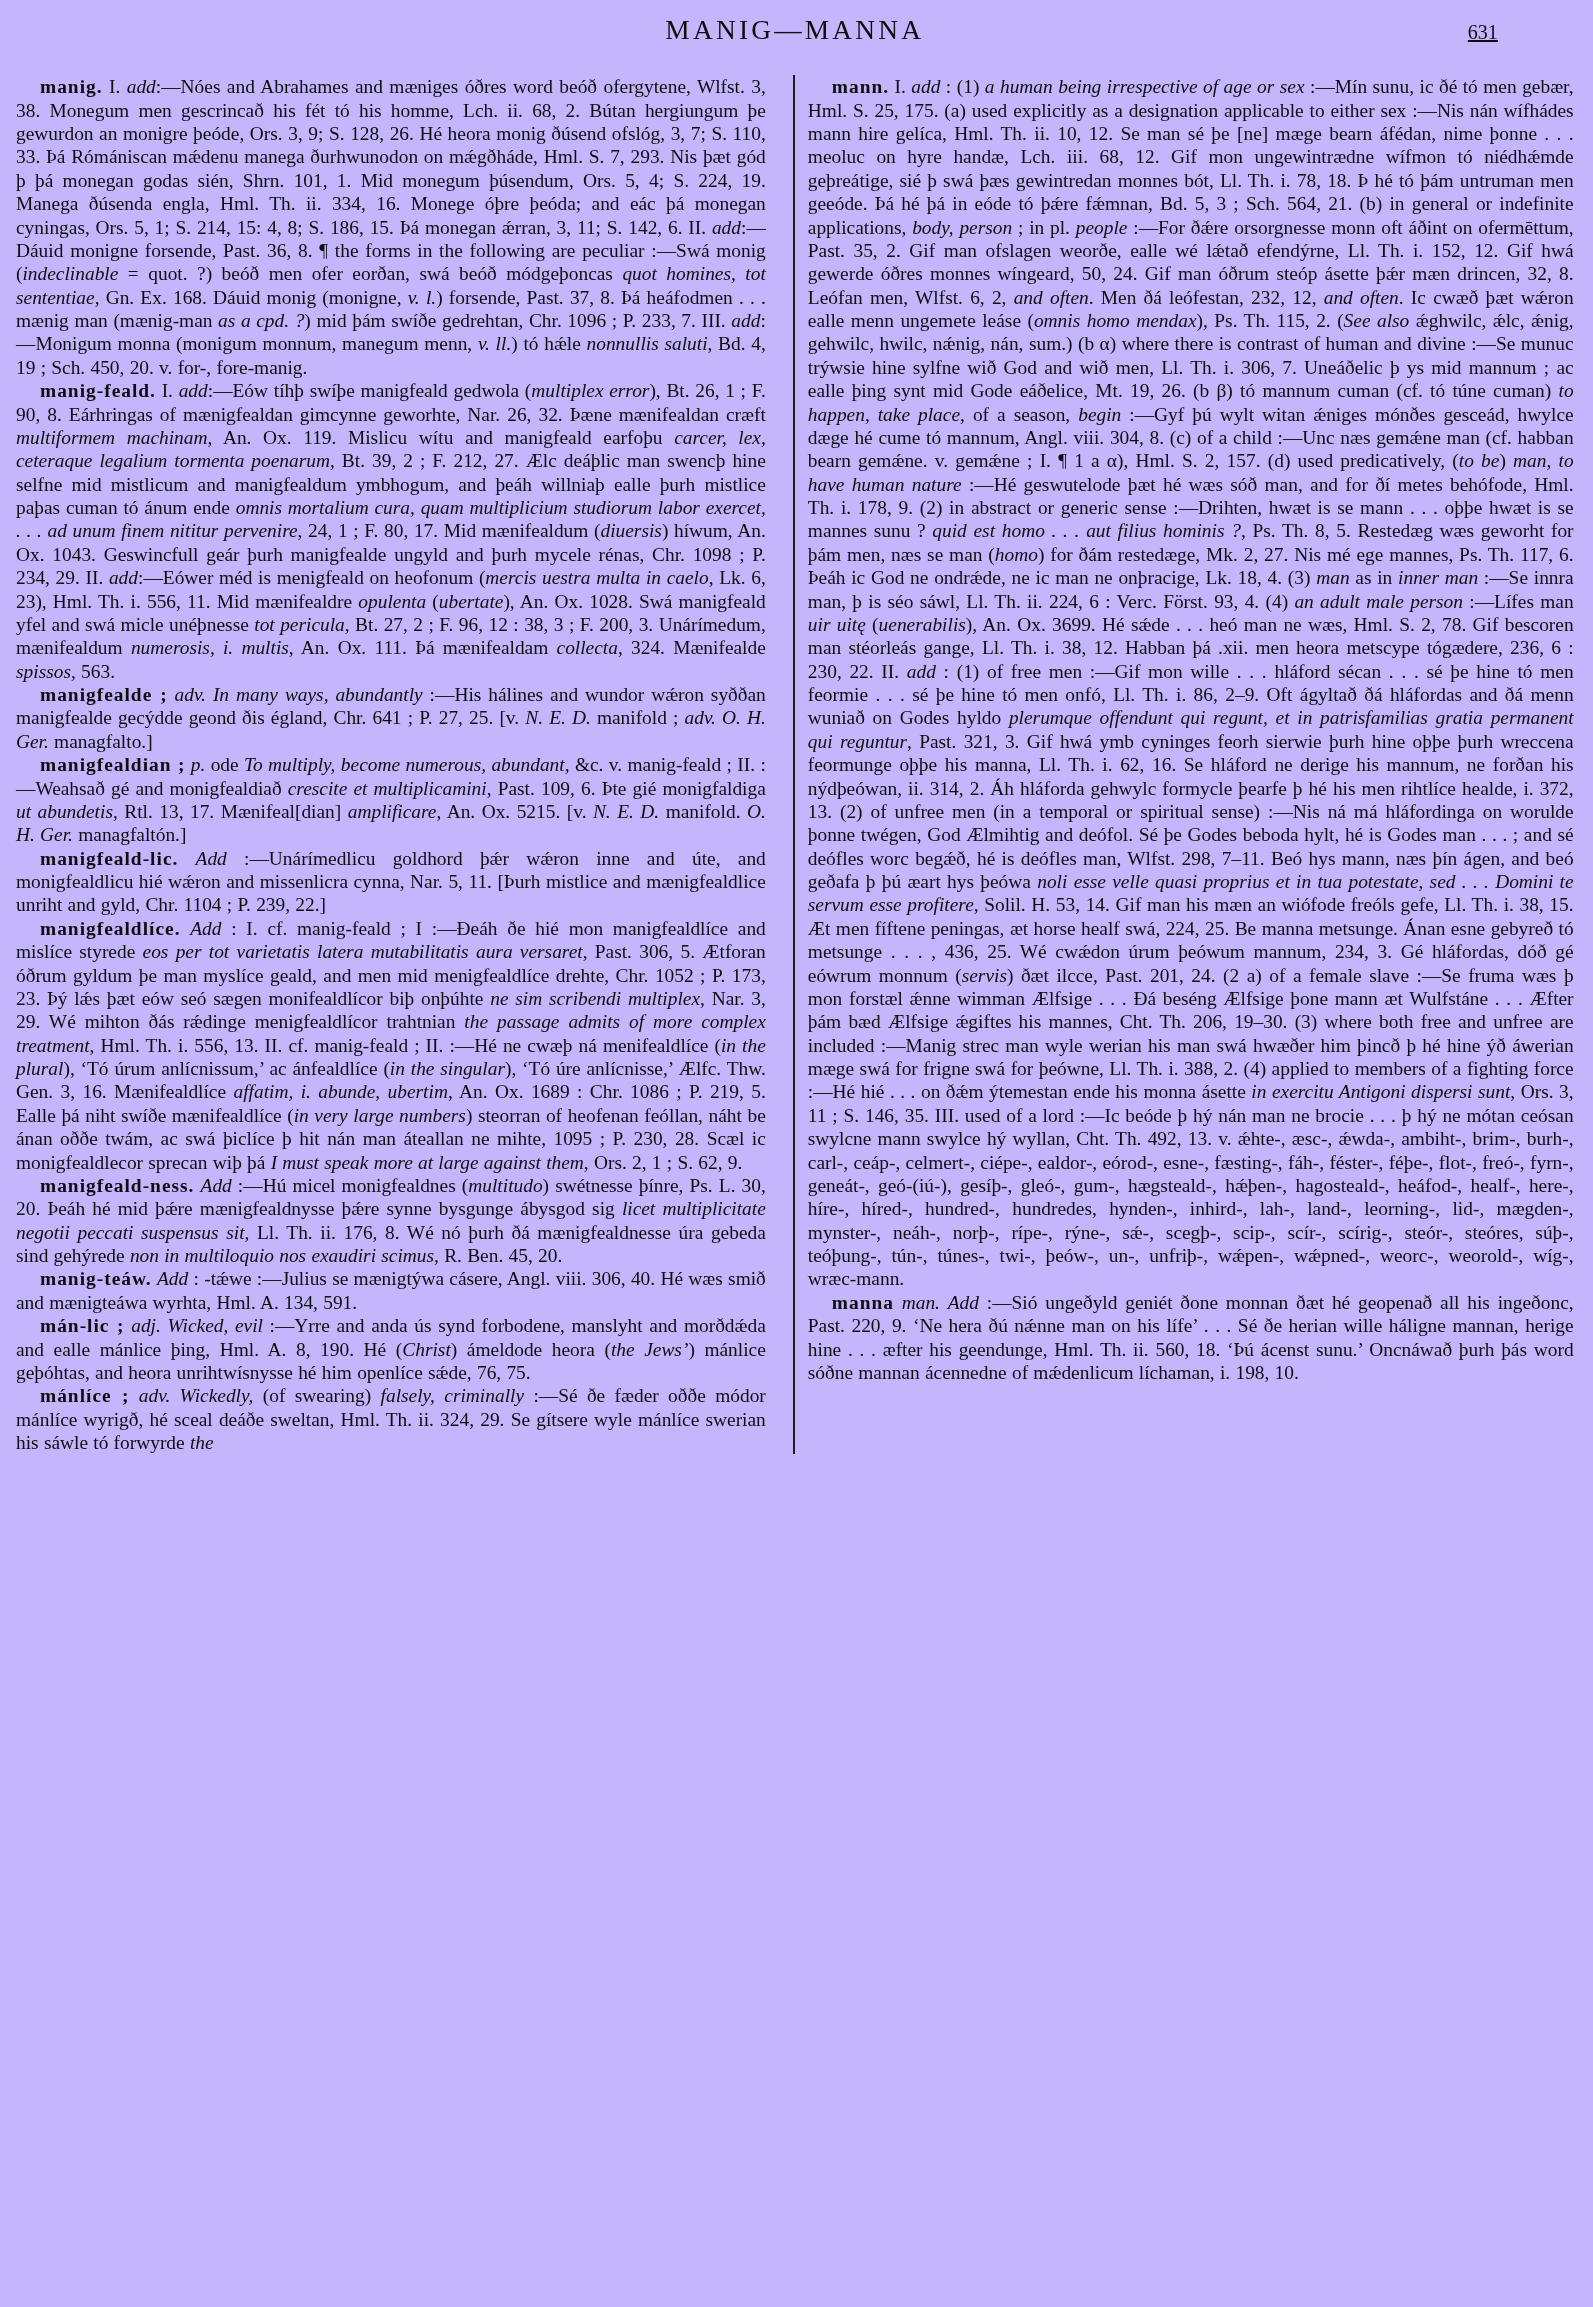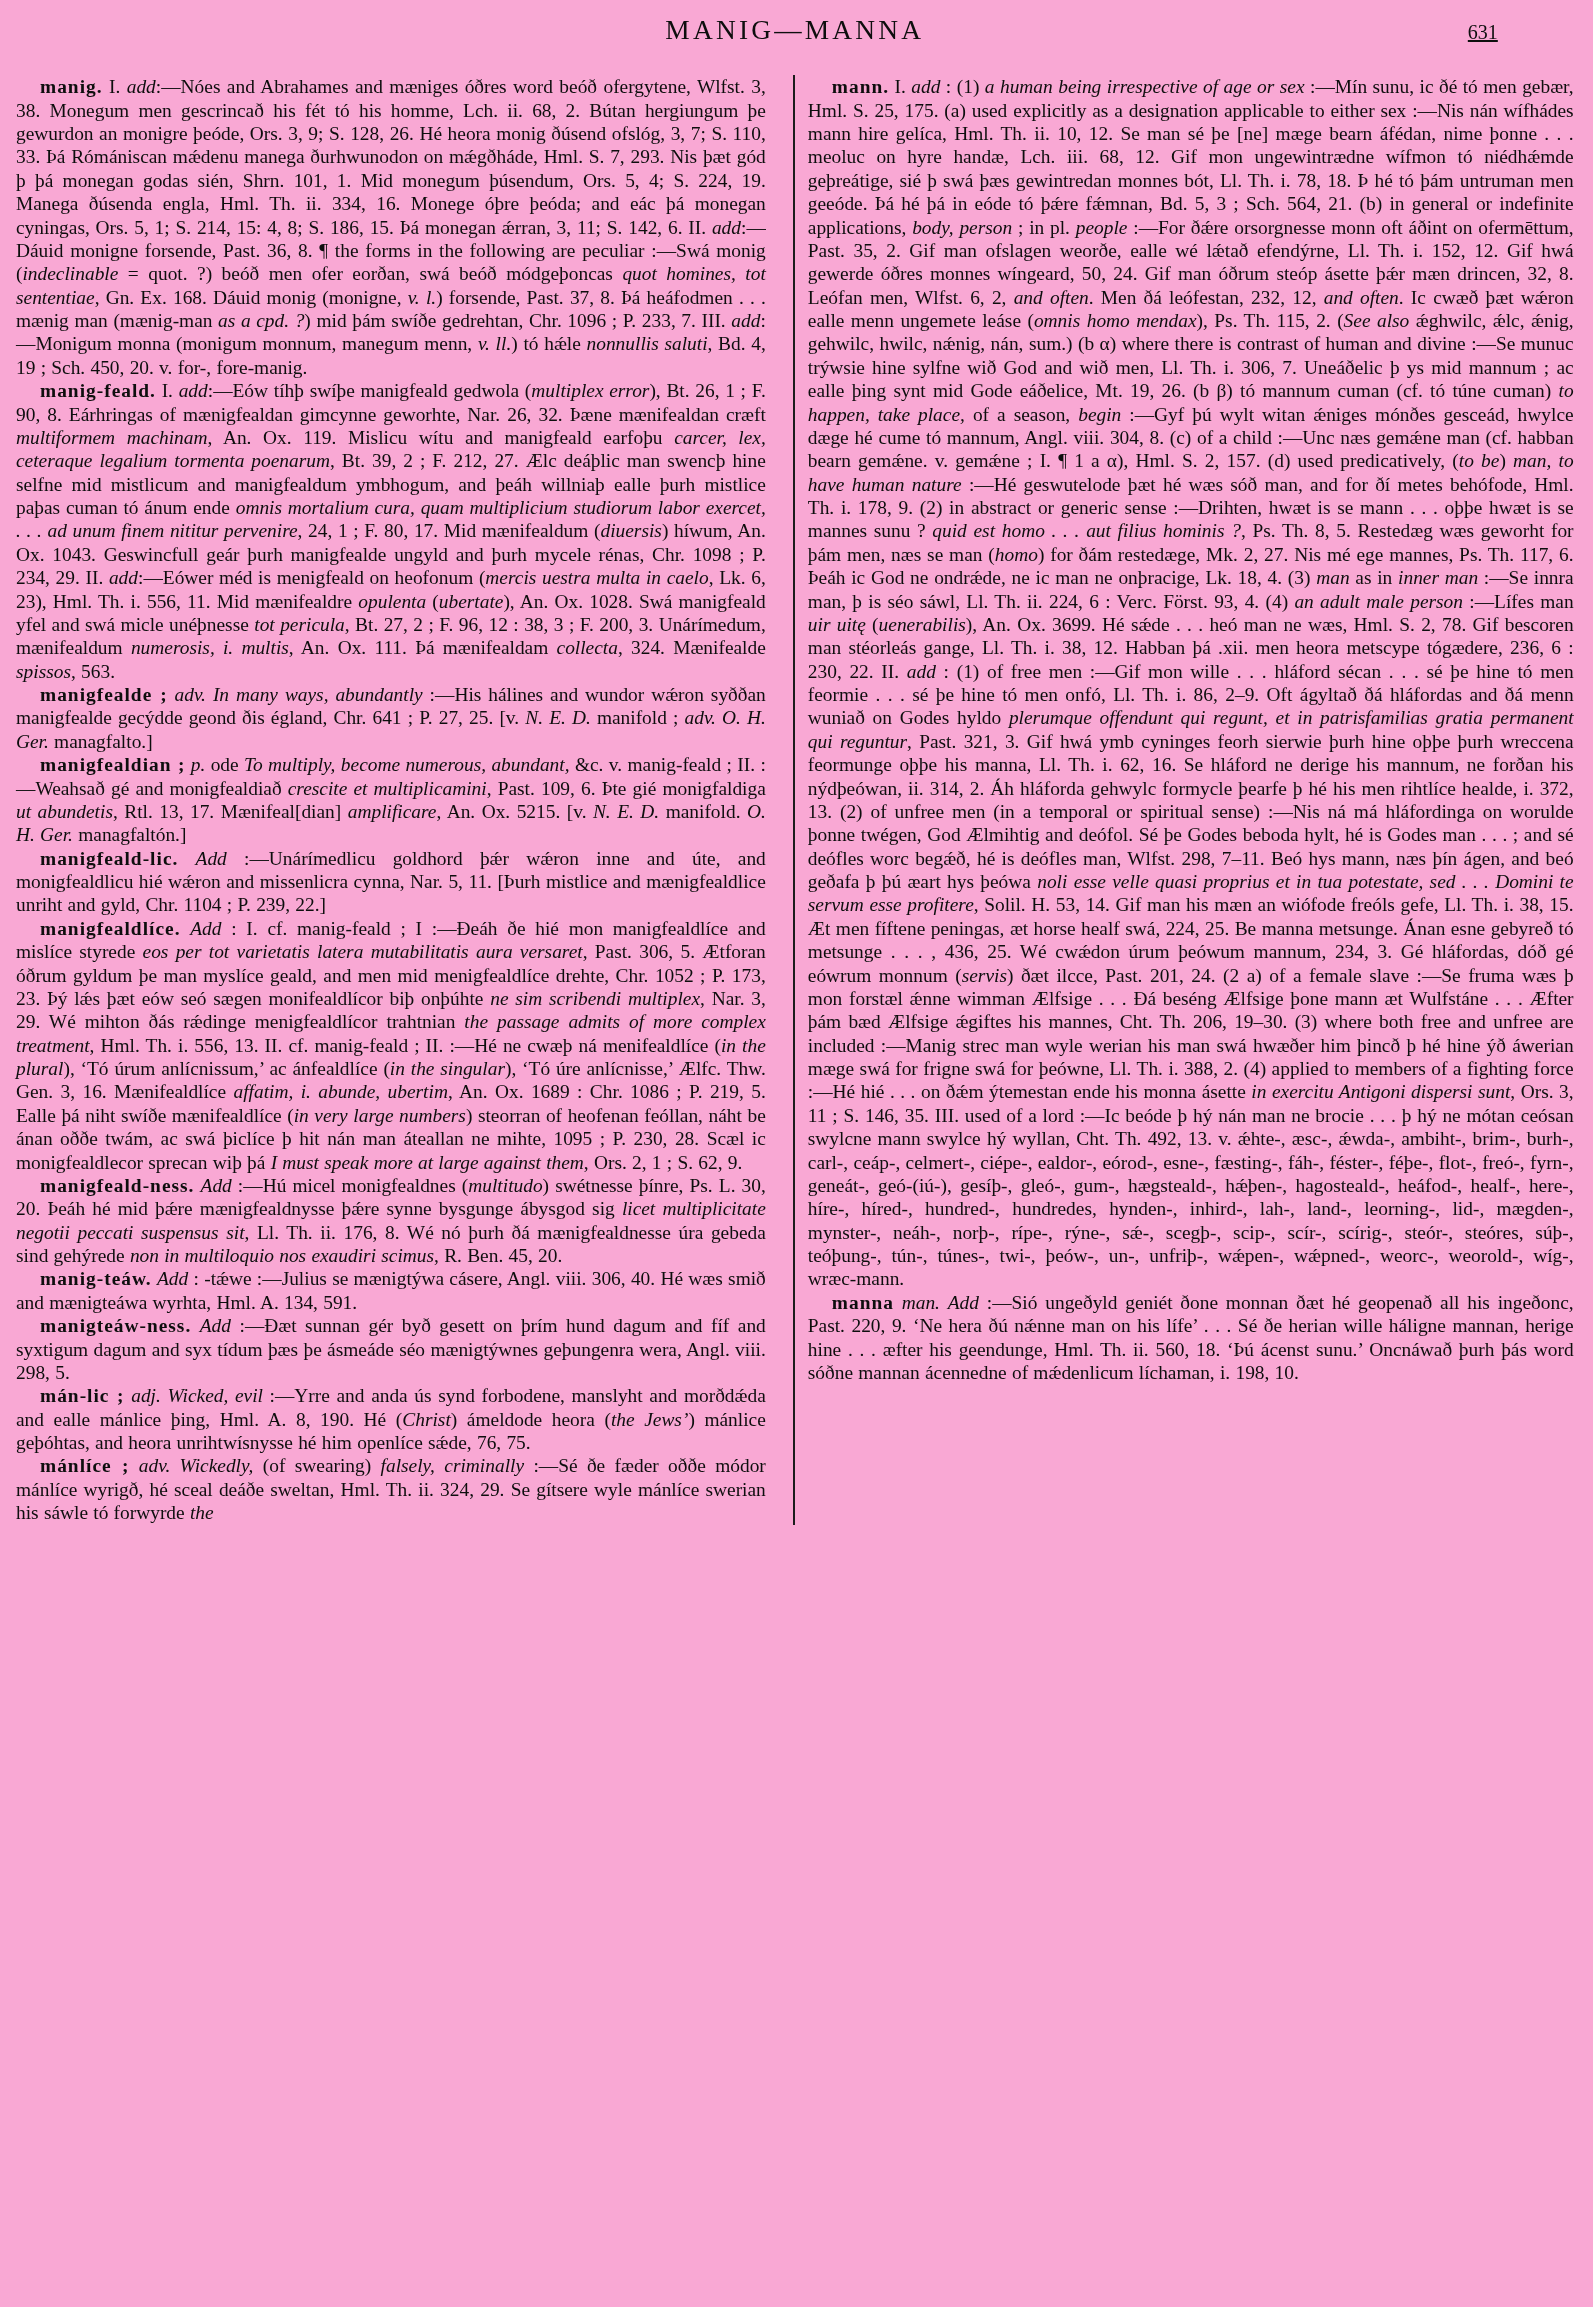--- a/index.html
+++ b/index.html
@@ -1,21 +1,21 @@
 <!DOCTYPE html>
 <html style="font-size:13px"><head>
 <meta charset="utf-8">
 <style>
   html, body { margin: 0; padding: 0; background: #efede8; }
   .page {
     position: relative;
     width: 1593px;
     height: 2307px;
     margin: 0 auto;
-    background: #f9a8d4;
+    background: #c4b5fd;
     color: #0e0e0e;
     font-family: "Liberation Serif", serif;
     box-sizing: border-box;
     padding: 8px 19.4px 0 16px;
     overflow: hidden;
   }
   .page-header {
     display: grid;
     grid-template-columns: 1fr auto 1fr;
     align-items: baseline;
@@ -72,21 +72,20 @@
   <div class="columns">
     <div class="col col-left" id="col-left">
         <p class="entry"><span class="hw">manig.</span><span> I. </span><span class="it">add</span><span>:—Nóes and Abrahames and mæniges óðres word beóð ofergytene, Wlfst. 3, 38. Monegum men gescrincað his fét tó his homme, Lch. ii. 68, 2. Bútan hergiungum þe gewurdon an monigre þeóde, Ors. 3, 9; S. 128, 26. Hé heora monig ðúsend ofslóg, 3, 7; S. 110, 33. Þá Rómániscan mǽdenu manega ðurhwunodon on mǽgðháde, Hml. S. 7, 293. Nis þæt gód þ þá monegan godas sién, Shrn. 101, 1. Mid monegum þúsendum, Ors. 5, 4; S. 224, 19. Manega ðúsenda engla, Hml. Th. ii. 334, 16. Monege óþre þeóda; and eác þá monegan cyningas, Ors. 5, 1; S. 214, 15: 4, 8; S. 186, 15. Þá monegan ǽrran, 3, 11; S. 142, 6. II. </span><span class="it">add</span><span>:—Dáuid monigne forsende, Past. 36, 8. ¶ the forms in the following are peculiar :—Swá monig (</span><span class="it">indeclinable</span><span> = quot. ?) beóð men ofer eorðan, swá beóð módgeþoncas </span><span class="it">quot homines, tot sententiae</span><span>, Gn. Ex. 168. Dáuid monig (monigne, </span><span class="it">v. l.</span><span>) forsende, Past. 37, 8. Þá heáfodmen . . . mænig man (mænig-man </span><span class="it">as a cpd. ?</span><span>) mid þám swíðe gedrehtan, Chr. 1096 ; P. 233, 7. III. </span><span class="it">add</span><span>:—Monigum monna (monigum monnum, manegum menn, </span><span class="it">v. ll.</span><span>) tó hǽle </span><span class="it">nonnullis saluti</span><span>, Bd. 4, 19 ; Sch. 450, 20. v. for-, fore-manig.</span></p>
         <p class="entry"><span class="hw">manig-feald.</span><span> I. </span><span class="it">add</span><span>:—Eów tíhþ swíþe manigfeald gedwola (</span><span class="it">multiplex error</span><span>), Bt. 26, 1 ; F. 90, 8. Eárhringas of mænigfealdan gimcynne geworhte, Nar. 26, 32. Þæne mænifealdan cræft </span><span class="it">multiformem machinam</span><span>, An. Ox. 119. Mislicu wítu and manigfeald earfoþu </span><span class="it">carcer, lex, ceteraque legalium tormenta poenarum</span><span>, Bt. 39, 2 ; F. 212, 27. Ælc deáþlic man swencþ hine selfne mid mistlicum and manigfealdum ymbhogum, and þeáh willniaþ ealle þurh mistlice paþas cuman tó ánum ende </span><span class="it">omnis mortalium cura, quam multiplicium studiorum labor exercet, . . . ad unum finem nititur pervenire</span><span>, 24, 1 ; F. 80, 17. Mid mænifealdum (</span><span class="it">diuersis</span><span>) híwum, An. Ox. 1043. Geswincfull geár þurh manigfealde ungyld and þurh mycele rénas, Chr. 1098 ; P. 234, 29. II. </span><span class="it">add</span><span>:—Eówer méd is menigfeald on heofonum (</span><span class="it">mercis uestra multa in caelo</span><span>, Lk. 6, 23), Hml. Th. i. 556, 11. Mid mænifealdre </span><span class="it">opulenta</span><span> (</span><span class="it">ubertate</span><span>), An. Ox. 1028. Swá manigfeald yfel and swá micle unéþnesse </span><span class="it">tot pericula</span><span>, Bt. 27, 2 ; F. 96, 12 : 38, 3 ; F. 200, 3. Unárímedum, mænifealdum </span><span class="it">numerosis, i. multis</span><span>, An. Ox. 111. Þá mænifealdam </span><span class="it">collecta</span><span>, 324. Mænifealde </span><span class="it">spissos</span><span>, 563.</span></p>
         <p class="entry"><span class="hw">manigfealde ;</span><span> </span><span class="it">adv.</span><span> </span><span class="it">In many ways, abundantly</span><span> :—His hálines and wundor wǽron syððan manigfealde gecýdde geond ðis égland, Chr. 641 ; P. 27, 25. [v. </span><span class="it">N. E. D.</span><span> manifold ; </span><span class="it">adv. O. H. Ger.</span><span> managfalto.]</span></p>
         <p class="entry"><span class="hw">manigfealdian ;</span><span> </span><span class="it">p.</span><span> ode </span><span class="it">To multiply, become numerous, abundant,</span><span> &amp;c. v. manig-feald ; II. :—Weahsað gé and monigfealdiað </span><span class="it">crescite et multiplicamini</span><span>, Past. 109, 6. Þte gié monigfaldiga </span><span class="it">ut abundetis</span><span>, Rtl. 13, 17. Mænifeal[dian] </span><span class="it">amplificare</span><span>, An. Ox. 5215. [v. </span><span class="it">N. E. D.</span><span> manifold. </span><span class="it">O. H. Ger.</span><span> managfaltón.]</span></p>
         <p class="entry"><span class="hw">manigfeald-lic.</span><span> </span><span class="it">Add</span><span> :—Unárímedlicu goldhord þǽr wǽron inne and úte, and monigfealdlicu hié wǽron and missenlicra cynna, Nar. 5, 11. [Þurh mistlice and mænigfealdlice unriht and gyld, Chr. 1104 ; P. 239, 22.]</span></p>
         <p class="entry"><span class="hw">manigfealdlíce.</span><span> </span><span class="it">Add</span><span> : I. cf. manig-feald ; I :—Ðeáh ðe hié mon manigfealdlíce and mislíce styrede </span><span class="it">eos per tot varietatis latera mutabilitatis aura versaret</span><span>, Past. 306, 5. Ætforan óðrum gyldum þe man myslíce geald, and men mid menigfealdlíce drehte, Chr. 1052 ; P. 173, 23. Þý lǽs þæt eów seó sægen monifealdlícor biþ onþúhte </span><span class="it">ne sim scribendi multiplex</span><span>, Nar. 3, 29. Wé mihton ðás rǽdinge menigfealdlícor trahtnian </span><span class="it">the passage admits of more complex treatment</span><span>, Hml. Th. i. 556, 13. II. cf. manig-feald ; II. :—Hé ne cwæþ ná menifealdlíce (</span><span class="it">in the plural</span><span>), ‘Tó úrum anlícnissum,’ ac ánfealdlíce (</span><span class="it">in the singular</span><span>), ‘Tó úre anlícnisse,’ Ælfc. Thw. Gen. 3, 16. Mænifealdlíce </span><span class="it">affatim, i. abunde, ubertim</span><span>, An. Ox. 1689 : Chr. 1086 ; P. 219, 5. Ealle þá niht swíðe mænifealdlíce (</span><span class="it">in very large numbers</span><span>) steorran of heofenan feóllan, náht be ánan oððe twám, ac swá þiclíce þ hit nán man áteallan ne mihte, 1095 ; P. 230, 28. Scæl ic monigfealdlecor sprecan wiþ þá </span><span class="it">I must speak more at large against them</span><span>, Ors. 2, 1 ; S. 62, 9.</span></p>
         <p class="entry"><span class="hw">manigfeald-ness.</span><span> </span><span class="it">Add</span><span> :—Hú micel monigfealdnes (</span><span class="it">multitudo</span><span>) swétnesse þínre, Ps. L. 30, 20. Þeáh hé mid þǽre mænigfealdnysse þǽre synne bysgunge ábysgod sig </span><span class="it">licet multiplicitate negotii peccati suspensus sit</span><span>, Ll. Th. ii. 176, 8. Wé nó þurh ðá mænigfealdnesse úra gebeda sind gehýrede </span><span class="it">non in multiloquio nos exaudiri scimus</span><span>, R. Ben. 45, 20.</span></p>
         <p class="entry"><span class="hw">manig-teáw.</span><span> </span><span class="it">Add</span><span> : -tǽwe :—Julius se mænigtýwa cásere, Angl. viii. 306, 40. Hé wæs smið and mænigteáwa wyrhta, Hml. A. 134, 591.</span></p>
-        <p class="entry"><span class="hw">manigteáw-ness.</span><span> </span><span class="it">Add</span><span> :—Ðæt sunnan gér byð gesett on þrím hund dagum and fíf and syxtigum dagum and syx tídum þæs þe ásmeáde séo mænigtýwnes geþungenra wera, Angl. viii. 298, 5.</span></p>
         <p class="entry"><span class="hw">mán-lic ;</span><span> </span><span class="it">adj.</span><span> </span><span class="it">Wicked, evil</span><span> :—Yrre and anda ús synd forbodene, manslyht and morðdǽda and ealle mánlice þing, Hml. A. 8, 190. Hé (</span><span class="it">Christ</span><span>) ámeldode heora (</span><span class="it">the Jews’</span><span>) mánlice geþóhtas, and heora unrihtwísnysse hé him openlíce sǽde, 76, 75.</span></p>
         <p class="entry"><span class="hw">mánlíce ;</span><span> </span><span class="it">adv.</span><span> </span><span class="it">Wickedly,</span><span> (of swearing) </span><span class="it">falsely, criminally</span><span> :—Sé ðe fæder oððe módor mánlíce wyrigð, hé sceal deáðe sweltan, Hml. Th. ii. 324, 29. Se gítsere wyle mánlíce swerian his sáwle tó forwyrde </span><span class="it">the</span></p>
       </div>
     <div class="col col-right" id="col-right">
         <p class="entry"><span class="hw">mann.</span><span> I. </span><span class="it">add</span><span> : (1) </span><span class="it">a human being irrespective of age or sex</span><span> :—Mín sunu, ic ðé tó men gebær, Hml. S. 25, 175. (a) used explicitly as a designation applicable to either sex :—Nis nán wífhádes mann hire gelíca, Hml. Th. ii. 10, 12. Se man sé þe [ne] mæge bearn áfédan, nime þonne . . . meoluc on hyre handæ, Lch. iii. 68, 12. Gif mon ungewintrædne wífmon tó niédhǽmde geþreátige, sié þ swá þæs gewintredan monnes bót, Ll. Th. i. 78, 18. Þ hé tó þám untruman men geeóde. Þá hé þá in eóde tó þǽre fǽmnan, Bd. 5, 3 ; Sch. 564, 21. (b) in general or indefinite applications, </span><span class="it">body, person</span><span> ; in pl. </span><span class="it">people</span><span> :—For ðǽre orsorgnesse monn oft áðint on ofermēttum, Past. 35, 2. Gif man ofslagen weorðe, ealle wé lǽtað efendýrne, Ll. Th. i. 152, 12. Gif hwá gewerde óðres monnes wíngeard, 50, 24. Gif man óðrum steóp ásette þǽr mæn drincen, 32, 8. Leófan men, Wlfst. 6, 2, </span><span class="it">and often</span><span>. Men ðá leófestan, 232, 12, </span><span class="it">and often</span><span>. Ic cwæð þæt wǽron ealle menn ungemete leáse (</span><span class="it">omnis homo mendax</span><span>), Ps. Th. 115, 2. (</span><span class="it">See also</span><span> ǽghwilc, ǽlc, ǽnig, gehwilc, hwilc, nǽnig, nán, sum.) (b α) where there is contrast of human and divine :—Se munuc trýwsie hine sylfne wið God and wið men, Ll. Th. i. 306, 7. Uneáðelic þ ys mid mannum ; ac ealle þing synt mid Gode eáðelice, Mt. 19, 26. (b β) tó mannum cuman (cf. tó túne cuman) </span><span class="it">to happen, take place,</span><span> of a season, </span><span class="it">begin</span><span> :—Gyf þú wylt witan ǽniges mónðes gesceád, hwylce dæge hé cume tó mannum, Angl. viii. 304, 8. (c) of a child :—Unc næs gemǽne man (cf. habban bearn gemǽne. v. gemǽne ; I. ¶ 1 a α), Hml. S. 2, 157. (d) used predicatively, (</span><span class="it">to be</span><span>) </span><span class="it">man, to have human nature</span><span> :—Hé geswutelode þæt hé wæs sóð man, and for ðí metes behófode, Hml. Th. i. 178, 9. (2) in abstract or generic sense :—Drihten, hwæt is se mann . . . oþþe hwæt is se mannes sunu ? </span><span class="it">quid est homo . . . aut filius hominis ?</span><span>, Ps. Th. 8, 5. Restedæg wæs geworht for þám men, næs se man (</span><span class="it">homo</span><span>) for ðám restedæge, Mk. 2, 27. Nis mé ege mannes, Ps. Th. 117, 6. Þeáh ic God ne ondrǽde, ne ic man ne onþracige, Lk. 18, 4. (3) </span><span class="it">man</span><span> as in </span><span class="it">inner man</span><span> :—Se innra man, þ is séo sáwl, Ll. Th. ii. 224, 6 : Verc. Först. 93, 4. (4) </span><span class="it">an adult male person</span><span> :—Lífes man </span><span class="it">uir uitę</span><span> (</span><span class="it">uenerabilis</span><span>), An. Ox. 3699. Hé sǽde . . . heó man ne wæs, Hml. S. 2, 78. Gif bescoren man stéorleás gange, Ll. Th. i. 38, 12. Habban þá .xii. men heora metscype tógædere, 236, 6 : 230, 22. II. </span><span class="it">add</span><span> : (1) of free men :—Gif mon wille . . . hláford sécan . . . sé þe hine tó men feormie . . . sé þe hine tó men onfó, Ll. Th. i. 86, 2–9. Oft ágyltað ðá hláfordas and ðá menn wuniað on Godes hyldo </span><span class="it">plerumque offendunt qui regunt, et in patrisfamilias gratia permanent qui reguntur</span><span>, Past. 321, 3. Gif hwá ymb cyninges feorh sierwie þurh hine oþþe þurh wreccena feormunge oþþe his manna, Ll. Th. i. 62, 16. Se hláford ne derige his mannum, ne forðan his nýdþeówan, ii. 314, 2. Áh hláforda gehwylc formycle þearfe þ hé his men rihtlíce healde, i. 372, 13. (2) of unfree men (in a temporal or spiritual sense) :—Nis ná má hláfordinga on worulde þonne twégen, God Ælmihtig and deófol. Sé þe Godes beboda hylt, hé is Godes man . . . ; and sé deófles worc begǽð, hé is deófles man, Wlfst. 298, 7–11. Beó hys mann, næs þín ágen, and beó geðafa þ þú æart hys þeówa </span><span class="it">noli esse velle quasi proprius et in tua potestate, sed . . . Domini te servum esse profitere</span><span>, Solil. H. 53, 14. Gif man his mæn an wiófode freóls gefe, Ll. Th. i. 38, 15. Æt men fíftene peningas, æt horse healf swá, 224, 25. Be manna metsunge. Ánan esne gebyreð tó metsunge . . . , 436, 25. Wé cwǽdon úrum þeówum mannum, 234, 3. Gé hláfordas, dóð gé eówrum monnum (</span><span class="it">servis</span><span>) ðæt ilcce, Past. 201, 24. (2 a) of a female slave :—Se fruma wæs þ mon forstæl ǽnne wimman Ælfsige . . . Ðá beséng Ælfsige þone mann æt Wulfstáne . . . Æfter þám bæd Ælfsige ǽgiftes his mannes, Cht. Th. 206, 19–30. (3) where both free and unfree are included :—Manig strec man wyle werian his man swá hwæðer him þincð þ hé hine ýð áwerian mæge swá for frigne swá for þeówne, Ll. Th. i. 388, 2. (4) applied to members of a fighting force :—Hé hié . . . on ðǽm ýtemestan ende his monna ásette </span><span class="it">in exercitu Antigoni dispersi sunt</span><span>, Ors. 3, 11 ; S. 146, 35. III. used of a lord :—Ic beóde þ hý nán man ne brocie . . . þ hý ne mótan ceósan swylcne mann swylce hý wyllan, Cht. Th. 492, 13. v. ǽhte-, æsc-, ǽwda-, ambiht-, brim-, burh-, carl-, ceáp-, celmert-, ciépe-, ealdor-, eórod-, esne-, fæsting-, fáh-, féster-, féþe-, flot-, freó-, fyrn-, geneát-, geó-(iú-), gesíþ-, gleó-, gum-, hægsteald-, hǽþen-, hagosteald-, heáfod-, healf-, here-, híre-, híred-, hundred-, hundredes, hynden-, inhird-, lah-, land-, leorning-, lid-, mægden-, mynster-, neáh-, norþ-, rípe-, rýne-, sǽ-, scegþ-, scip-, scír-, scírig-, steór-, steóres, súþ-, teóþung-, tún-, túnes-, twi-, þeów-, un-, unfriþ-, wǽpen-, wǽpned-, weorc-, weorold-, wíg-, wræc-mann.</span></p>
         <p class="entry"><span class="hw">manna</span><span> </span><span class="it">man.</span><span> </span><span class="it">Add</span><span> :—Sió ungeðyld geniét ðone monnan ðæt hé geopenað all his ingeðonc, Past. 220, 9. ‘Ne hera ðú nǽnne man on his lífe’ . . . Sé ðe herian wille háligne mannan, herige hine . . . æfter his geendunge, Hml. Th. ii. 560, 18. ‘Þú ácenst sunu.’ Oncnáwað þurh þás word sóðne mannan ácennedne of mǽdenlicum líchaman, i. 198, 10.</span></p>
       </div>
   </div>
 </div>
 

